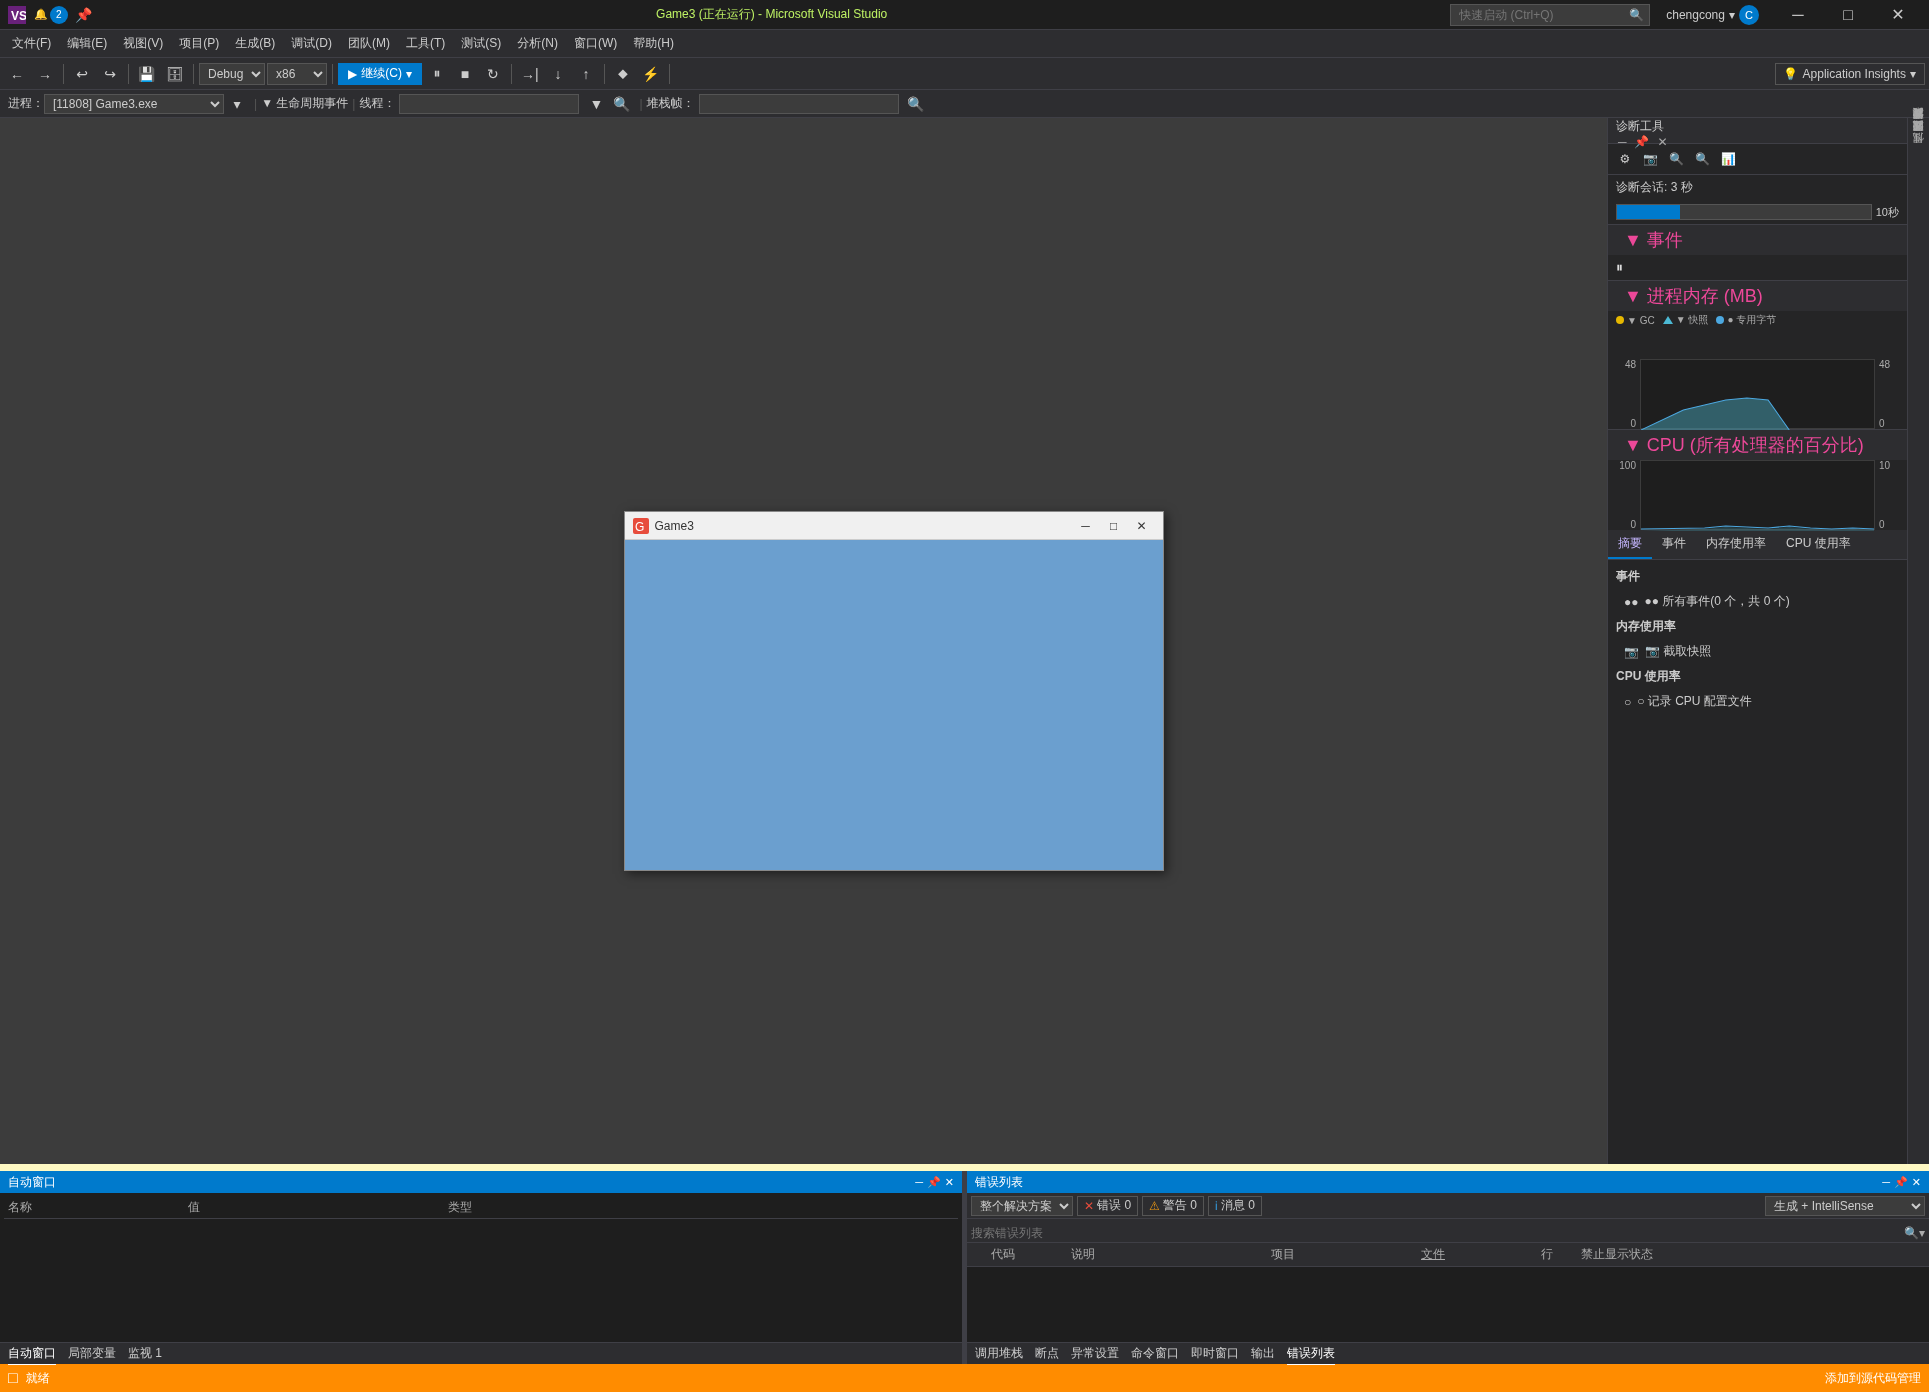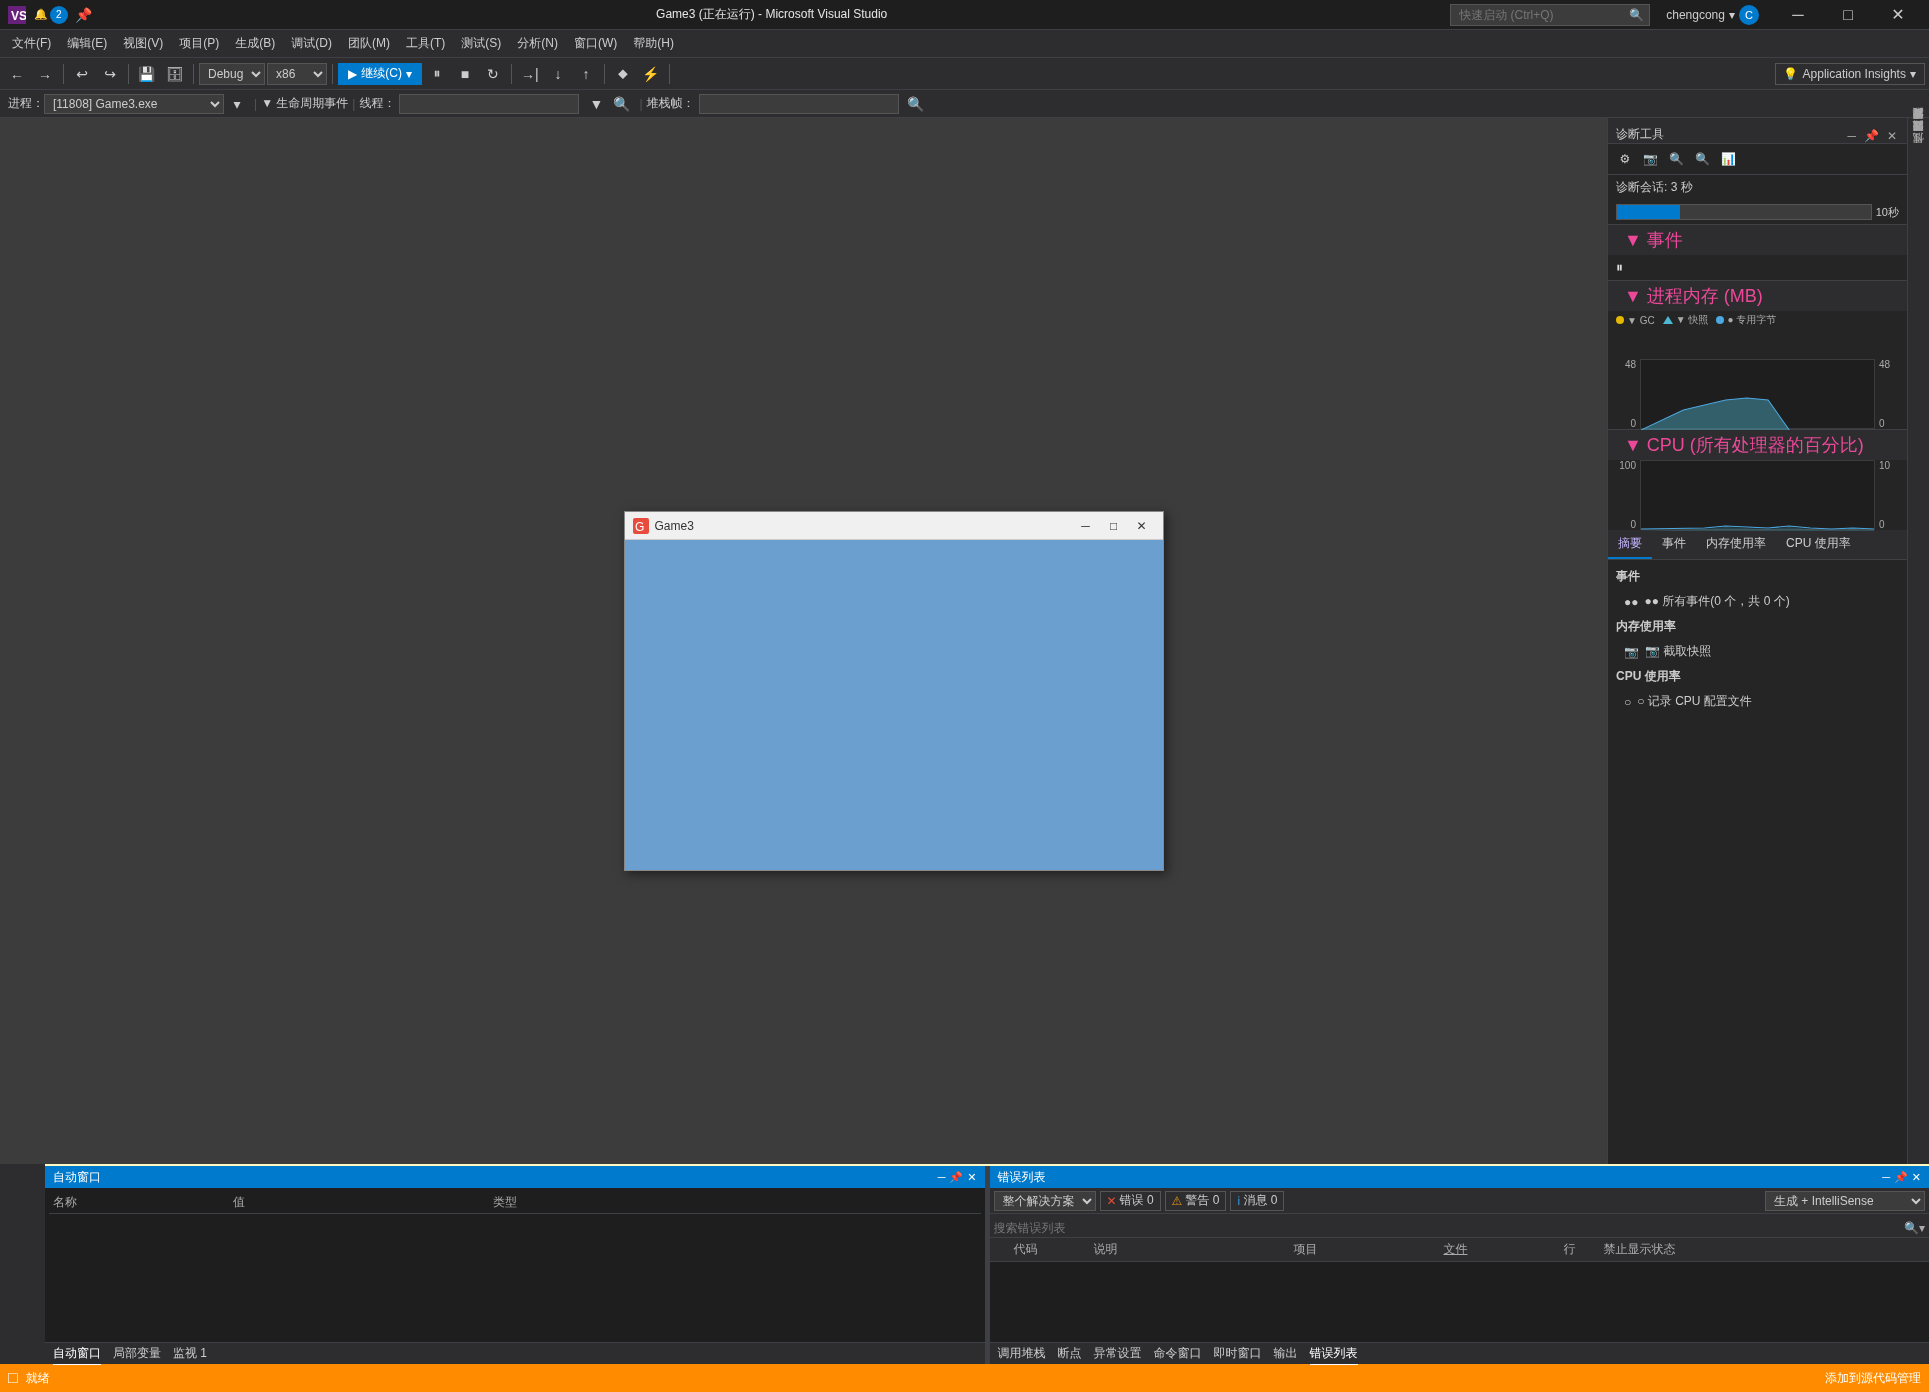--- a/index.html
+++ b/index.html
@@ -26,21 +26,21 @@
     }
     .title-bar-logo {
       width: 18px;
       height: 18px;
       display: flex;
       align-items: center;
       justify-content: center;
       border-radius: 7px;
     }
     .title-bar-title {
-      color: #e5e5e5;
+      color: #bef264;
       font-size: 12px;
       flex: 1;
       text-align: center;
     }
     .title-bar-controls {
       display: flex;
       gap: 4px;
     }
     .title-bar-btn {
       width: 46px;
@@ -264,25 +264,26 @@
       width: 300px;
       background: #252526;
       border-left: 1px solid #3f3f46;
       display: flex;
       flex-direction: column;
     }
     .panel-titlebar {
       background: #2d2d30;
       height: 26px;
       display: flex;
-      align-items: flex-end;
+      align-items: flex-start;
       padding: 0 8px;
       border-bottom: 1px solid #3f3f46;
       font-size: 12px;
       color: #ccc;
+      flex-direction: column;
     }
     .panel-titlebar-title {
       flex: 1;
     }
     .panel-titlebar-controls {
       display: flex;
       gap: 4px;
     }
     .panel-ctrl {
       cursor: pointer;
@@ -414,22 +415,21 @@
       display: flex;
       align-items: center;
       gap: 6px;
       cursor: pointer;
     }
 
     
     .bottom-area {
       height: 200px;
       display: flex;
-      border-top: 2px solid #fef9c3;
-      margin-left: 45px;
+      border-top: 7px solid #fef9c3;
     }
 
     
     .auto-window {
       flex: 1;
       display: flex;
       flex-direction: column;
       border-right: 1px solid #3f3f46;
     }
     .pane-titlebar {

